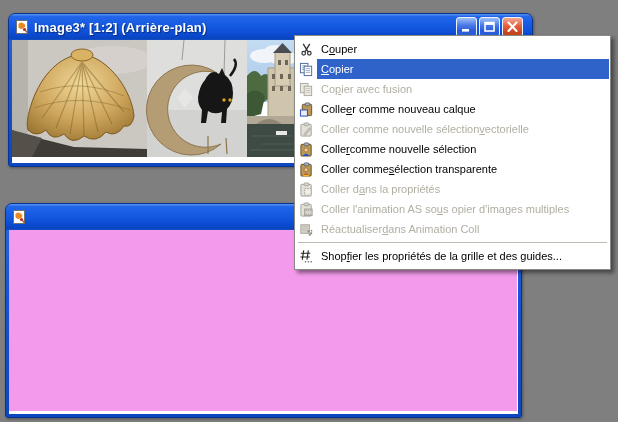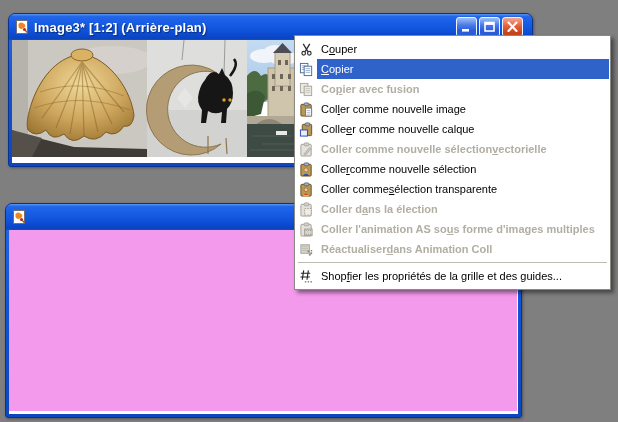--- a/index.html
+++ b/index.html
@@ -28,21 +28,21 @@
   .collage{display:block;}
   
   .menu{position:absolute;left:294px;top:35px;width:317px;box-sizing:border-box;z-index:10;
         background:#fff;border:1px solid #8a8a84;padding:3px 1px;
         box-shadow:3px 3px 4px rgba(0,0,0,.45);}
   .mi{display:flex;align-items:stretch;height:20px;}
   .mic{width:21px;flex:none;display:flex;align-items:center;justify-content:center;}
   .mil{flex:1;display:flex;align-items:center;padding-left:4px;font-size:11px;color:#000;
        white-space:nowrap;overflow:hidden;}
   .mi.hl .mil{background:#2f63c9;color:#fff;}
-  .mi.dis .mil{color:#b1aea2;font-weight:bold;}
+  .mi.dis .mil{color:#b1aea2;}
   .u{text-decoration:underline;}
   .sep{height:1px;background:#bebbb2;margin:3px 2px;}
 </style>
 </head>
 <body>
 
 <div id="desktop">
 
   <div class="window w1">
     <div class="titlebar">
@@ -210,48 +210,33 @@
             <path d="M7 7h5 M7 9h5 M7 11h5" stroke="#c4c1b8" stroke-width=".9"></path>
           </svg>
       </span>
       <span class="mil">
           <span>Co</span>
           <span class="u">p</span>
           <span>ier avec fusion</span>
         </span>
     </div>
 
-    <div class="mi">
-      <span class="mic">
-        <svg width="15" height="15" viewBox="0 0 16 16">
-            <rect x="2" y="2.5" width="11" height="12.5" rx="1" fill="#b89858" stroke="#6a4e20"></rect>
-            <rect x="5.5" y="1" width="5" height="3" rx="1" fill="#aab0bc" stroke="#60656e"></rect>
-            <rect x="7" y="6.5" width="6.5" height="8.5" fill="#fff" stroke="#777"></rect>
-            <path d="M8.2 9h4 M8.2 11h4 M8.2 13h4" stroke="#9ab" stroke-width=".8"></path>
-          </svg>
-      </span>
-      <span class="mil">
-          <span>Col</span>
-          <span class="u">l</span>
-          <span>er comme nouvelle image</span>
-        </span>
-    </div>
 
     <div class="mi">
       <span class="mic">
         <svg width="15" height="15" viewBox="0 0 16 16">
             <rect x="3.5" y="2.5" width="10" height="12" rx="1" fill="#b89858" stroke="#6a4e20"></rect>
             <rect x="6.5" y="1" width="5" height="3" rx="1" fill="#aab0bc" stroke="#60656e"></rect>
             <rect x="1.5" y="8.5" width="7.5" height="6.5" fill="#e9edf9" stroke="#2848b8"></rect>
           </svg>
       </span>
       <span class="mil">
           <span>Colle</span>
           <span class="u">e</span>
-          <span>r comme nouvelle calque</span>
+          <span>r comme nouveau calque</span>
         </span>
     </div>
 
     <div class="mi dis">
       <span class="mic">
         <svg width="15" height="15" viewBox="0 0 16 16">
             <rect x="2" y="2.5" width="11" height="12.5" rx="1" fill="#e3e1da" stroke="#a29f96"></rect>
             <rect x="5.5" y="1" width="5" height="3" rx="1" fill="#d4d2cc" stroke="#a8a69e"></rect>
             <path d="M5 13 L11 6 l1.5 1.5 L7 14 z" fill="#c6c3ba" stroke="#a29f96" stroke-width=".6"></path>
           </svg>
@@ -300,21 +285,21 @@
       <span class="mic">
         <svg width="15" height="15" viewBox="0 0 16 16">
             <rect x="2" y="2.5" width="11" height="12.5" rx="1" fill="#e3e1da" stroke="#a29f96"></rect>
             <rect x="5.5" y="1" width="5" height="3" rx="1" fill="#d4d2cc" stroke="#a8a69e"></rect>
             <rect x="6" y="7" width="7" height="7" fill="#efede6" stroke="#a29f96" stroke-dasharray="1.6 1.2"></rect>
           </svg>
       </span>
       <span class="mil">
           <span>Coller d</span>
           <span class="u">a</span>
-          <span>ns la élection</span>
+          <span>ns la propriétés</span>
         </span>
     </div>
 
     <div class="mi dis">
       <span class="mic">
         <svg width="15" height="15" viewBox="0 0 16 16">
             <rect x="2" y="2.5" width="11" height="12.5" rx="1" fill="#e3e1da" stroke="#a29f96"></rect>
             <rect x="5.5" y="1" width="5" height="3" rx="1" fill="#d4d2cc" stroke="#a8a69e"></rect>
             <rect x="6" y="7.5" width="8" height="7" fill="#d8d5ce" stroke="#a29f96"></rect>
             <g fill="#a29f96">
@@ -323,21 +308,21 @@
               <rect x="11.8" y="8.3" width="1.2" height="1.2"></rect>
               <rect x="7" y="12.6" width="1.2" height="1.2"></rect>
               <rect x="9.4" y="12.6" width="1.2" height="1.2"></rect>
               <rect x="11.8" y="12.6" width="1.2" height="1.2"></rect>
             </g>
           </svg>
       </span>
       <span class="mil">
           <span>Coller l'animation AS so</span>
           <span class="u">u</span>
-          <span>s forme d'images multiples</span>
+          <span>s opier d'images multiples</span>
         </span>
     </div>
 
     <div class="mi dis">
       <span class="mic">
         <svg width="15" height="15" viewBox="0 0 16 16">
             <rect x="2" y="3" width="9" height="9" fill="#d8d5ce" stroke="#a29f96"></rect>
             <path d="M3.5 5h6 M3.5 7h6 M3.5 9h6" stroke="#bcb9b0" stroke-width=".9"></path>
             <g fill="#8a877e">
               <rect x="9" y="9" width="2" height="2"></rect>

